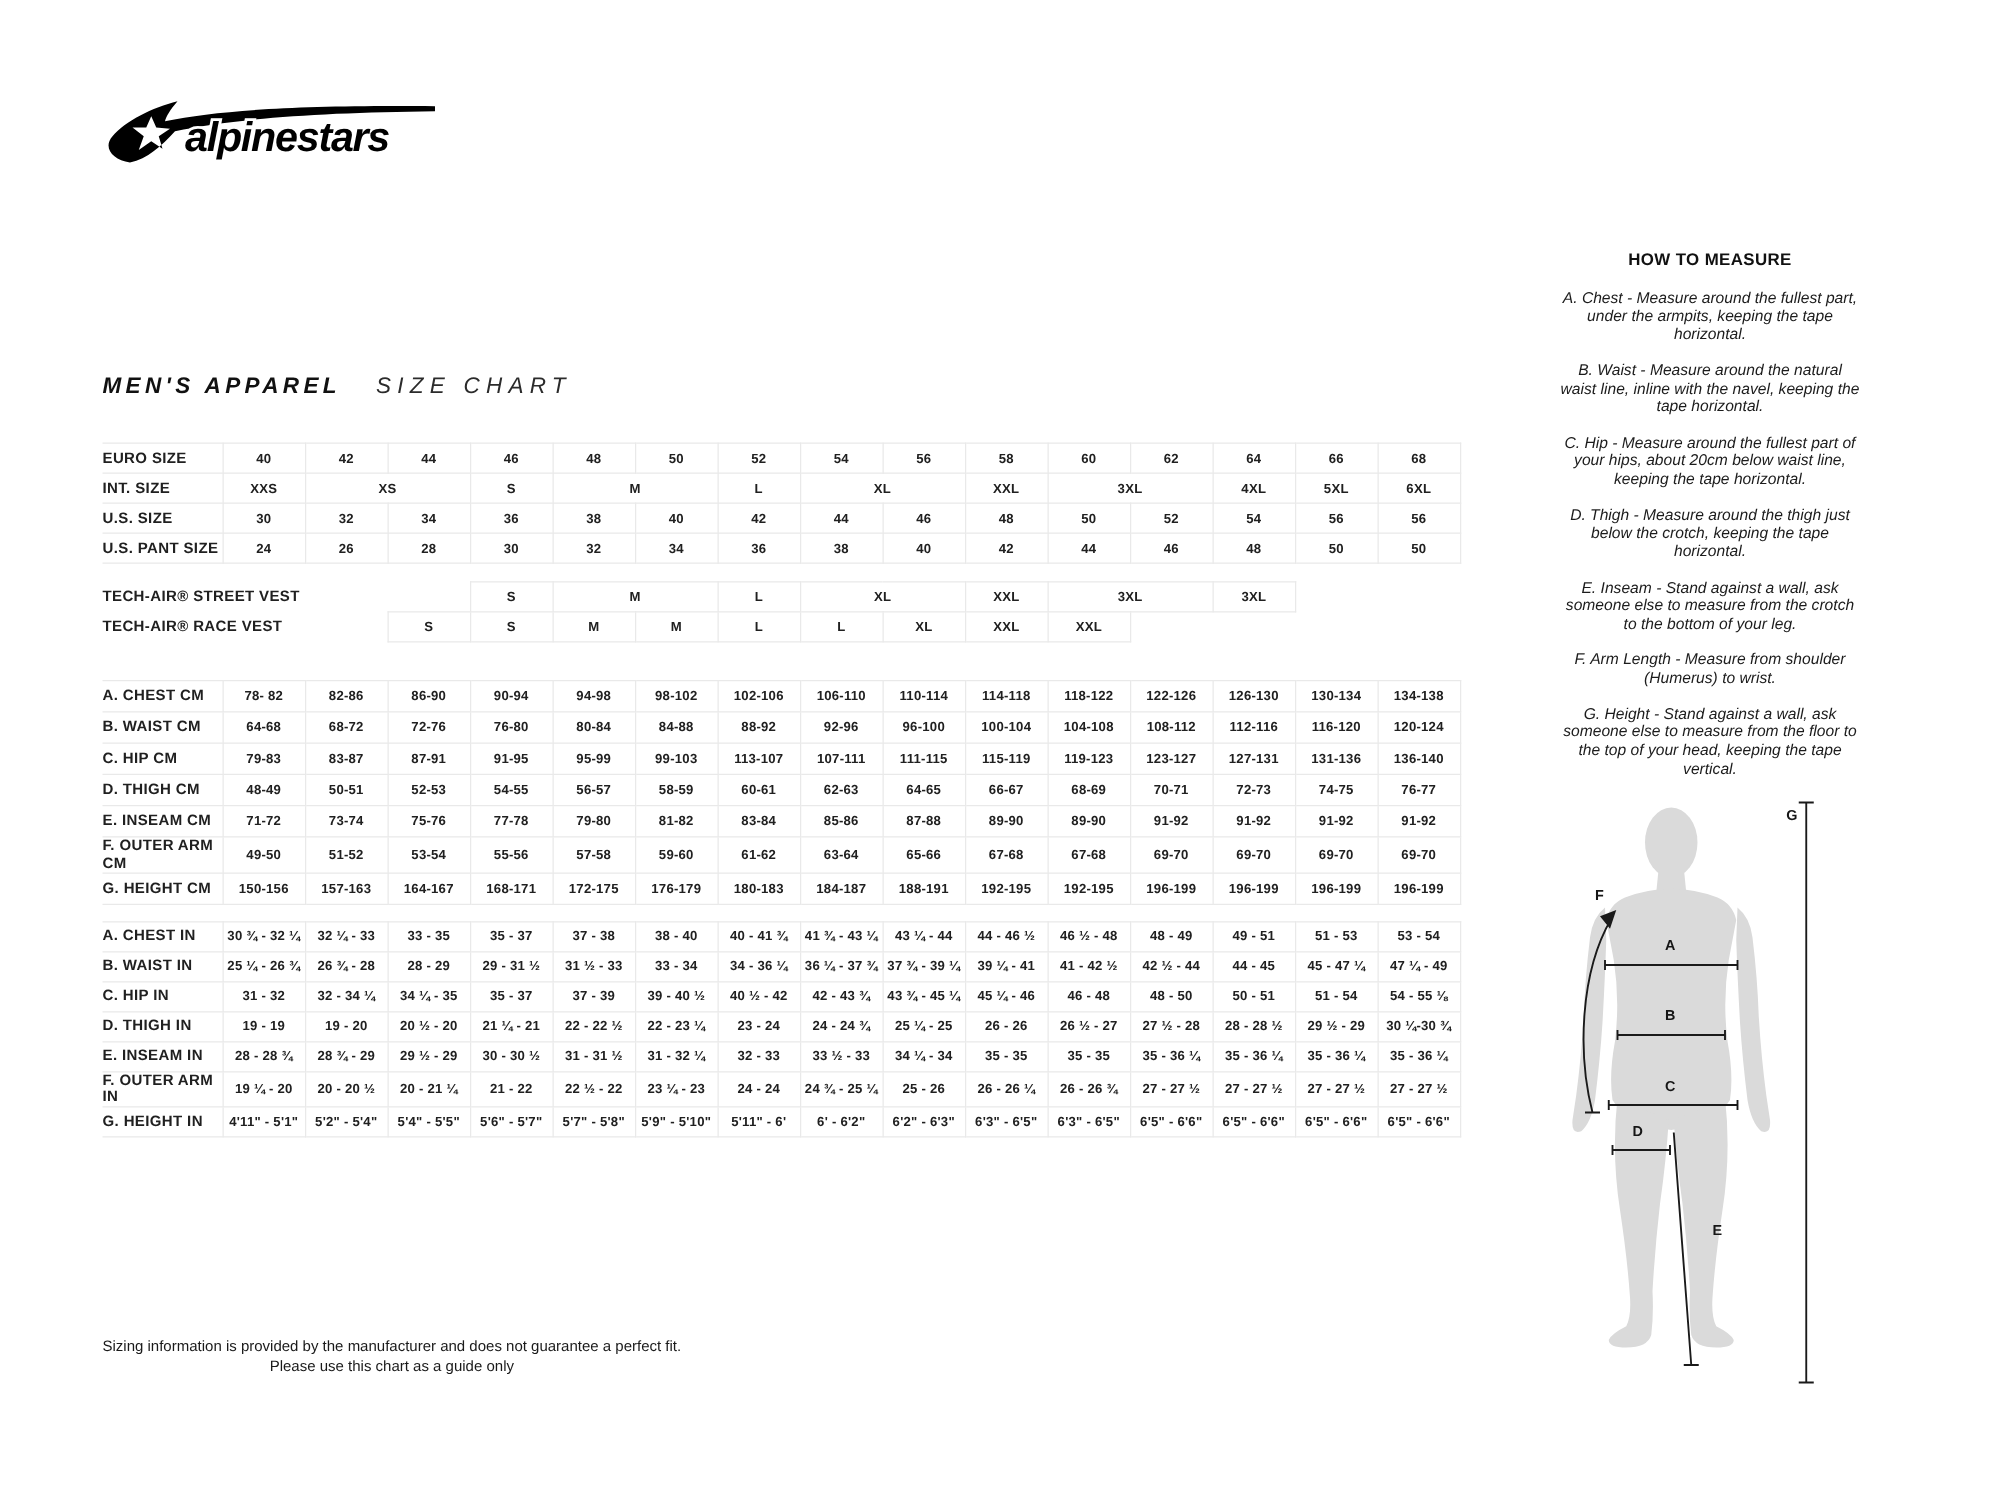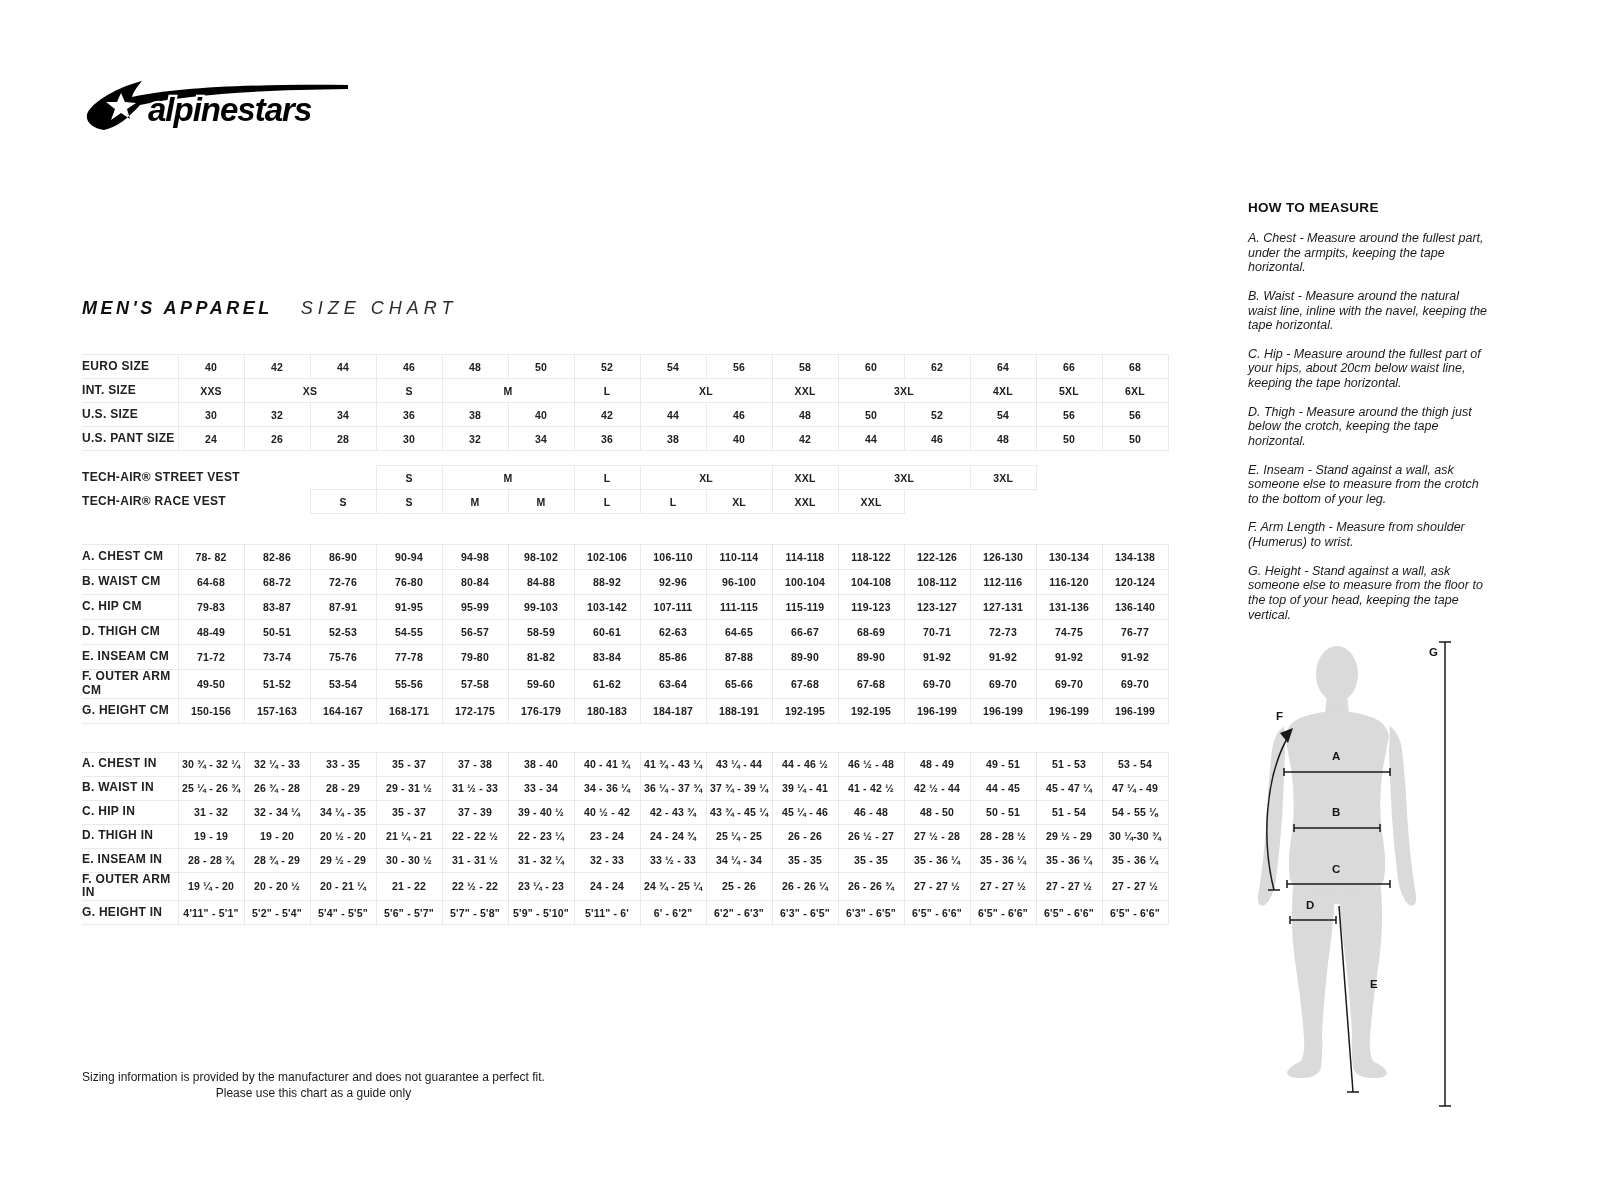--- a/index.html
+++ b/index.html
@@ -16,23 +16,23 @@
   .grp td{border:1px solid #e9e9e9;text-align:center;vertical-align:middle;
           font-size:10.5px;font-weight:bold;color:#202020;padding:0;height:23px;
           letter-spacing:0.2px;overflow:visible;}
   .grp.cm td{height:24px;}
   .grp td.row-label{text-align:left;font-size:12px;letter-spacing:0.3px;border-left:none;line-height:1.15;}
   .grp td.blank{border:none;}
   .grp.vest td.row-label{border:none;}
   .grp td.nowrap{white-space:nowrap;}
   #t-vest{margin-top:14px;}
   #t-cm{margin-top:30px;}
-  #t-in{margin-top:28px;}
-
-  .measure{position:absolute;left:1248px;top:200px;width:240px;}
+  #t-in{margin-top:13px;}
+
+  .measure{position:absolute;left:1248px;top:200px;width:240px;text-align:center;}
   .measure h2{font-size:13.5px;margin:0 0 16px 0;letter-spacing:0.3px;color:#111;}
   .measure p{font-size:12.5px;line-height:1.17;margin:0 0 14px 0;color:#1c1c1c;font-style:italic;}
 
   .figure{position:absolute;left:1232px;top:628px;}
 
   .footer{position:absolute;left:82px;top:1069px;font-size:12px;line-height:1.35;color:#1a1a1a;text-align:center;}
 </style>
 </head>
 <body>
 
@@ -203,21 +203,21 @@
           <td class="cell">120-124</td>
         </tr>
         <tr>
           <td class="row-label">C. HIP CM</td>
           <td class="cell">79-83</td>
           <td class="cell">83-87</td>
           <td class="cell">87-91</td>
           <td class="cell">91-95</td>
           <td class="cell">95-99</td>
           <td class="cell">99-103</td>
-          <td class="cell">103-142</td>
+          <td class="cell">113-107</td>
           <td class="cell">107-111</td>
           <td class="cell">111-115</td>
           <td class="cell">115-119</td>
           <td class="cell">119-123</td>
           <td class="cell">123-127</td>
           <td class="cell">127-131</td>
           <td class="cell">131-136</td>
           <td class="cell">136-140</td>
         </tr>
         <tr>

